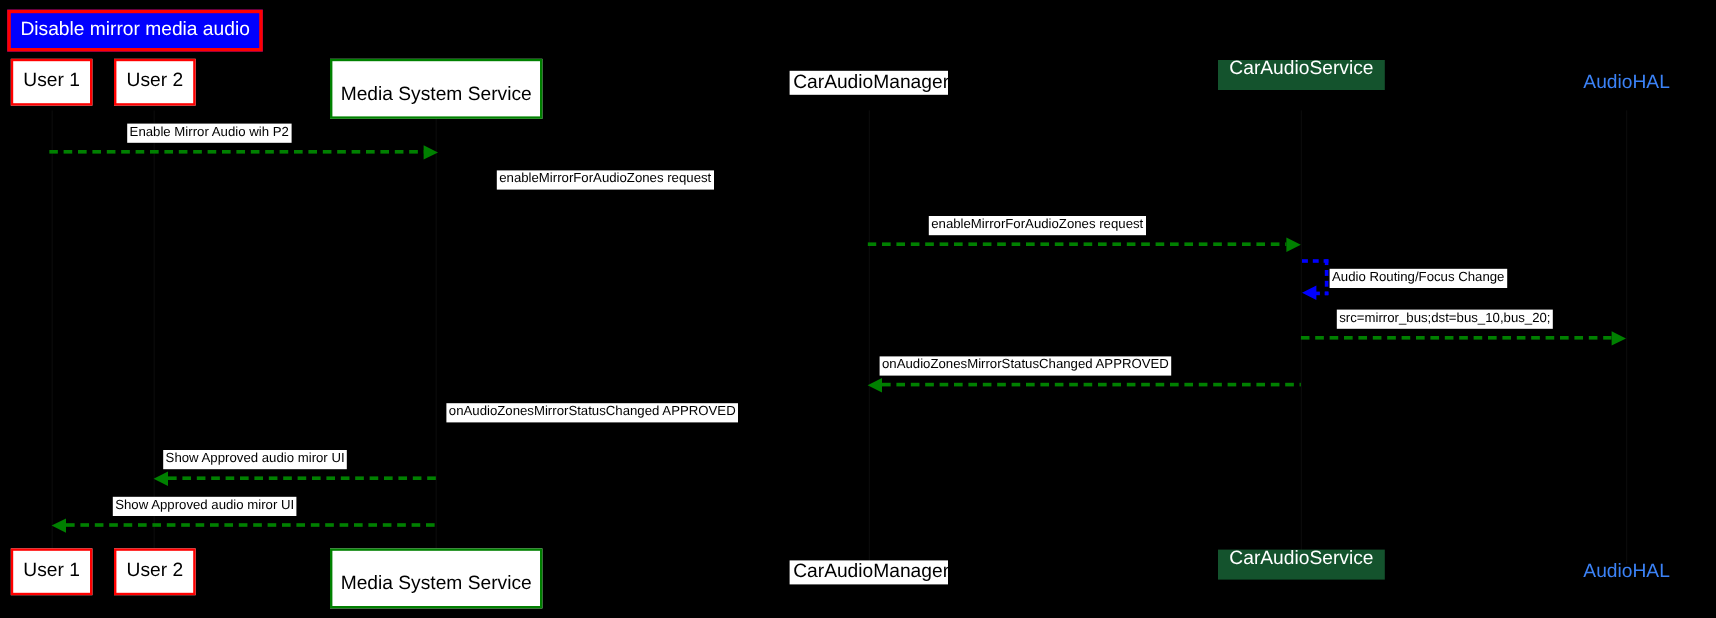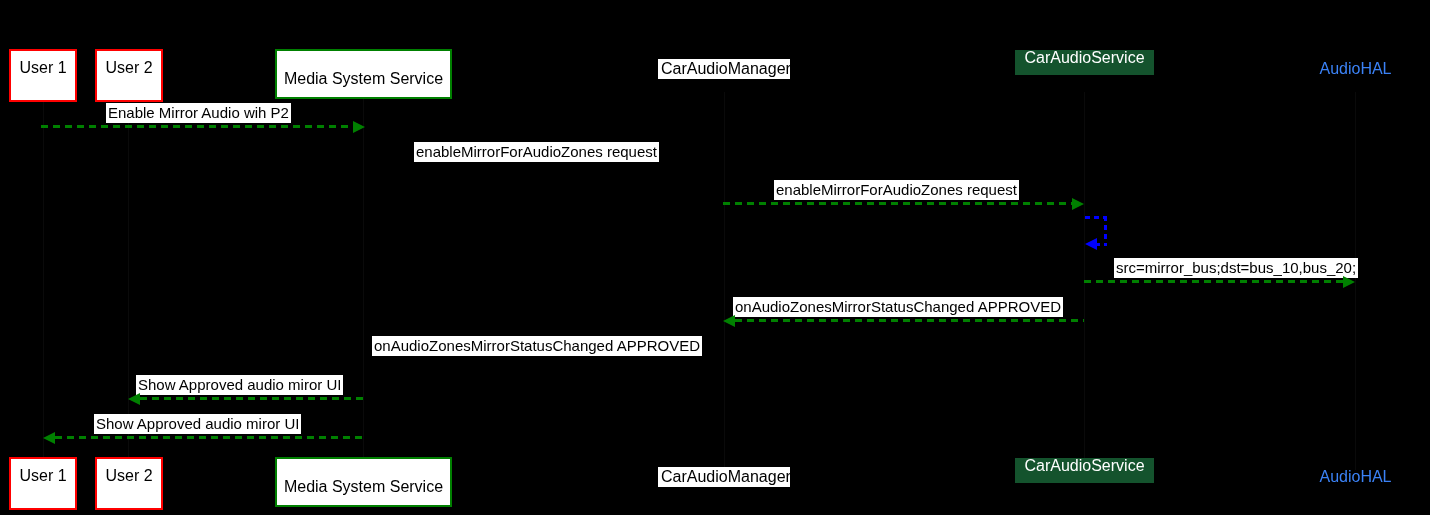--- a/index.html
+++ b/index.html
@@ -17,21 +17,21 @@
     padding:6px 8px 7px 8px;white-space:nowrap;
   }
 
   
   .participant{
     position:absolute;white-space:nowrap;text-align:center;
     font-size:16px;line-height:1;box-sizing:border-box;
   }
   .p-boxed{
     background:#ffffff;color:#000000;border:2px solid #ff0000;
-    padding:9px 0 24px 0;
+    padding:9px 0 10px 0;
   }
   .p-green{
     background:#ffffff;color:#000000;border:2px solid #008000;
     padding:20px 0 10px 0;
   }
   .p-plainwhite{
     background:#ffffff;color:#000000;padding:2px 3px;
   }
   .p-blue{
     background:#14532d;color:#ffffff;padding:0 0 9px 0;text-align:center;
@@ -42,21 +42,21 @@
 
   
   .lifeline{
     position:absolute;width:1px;top:92px;height:378px;
     background:#0a0a0a;
   }
 
   
   .msg-label{
     position:absolute;background:#ffffff;color:#000000;
-    font-size:15px;line-height:1;padding:2px 2px 3px 2px;
+    font-size:11px;line-height:1;padding:2px 2px 3px 2px;
     white-space:nowrap;
   }
   .arrow{
     position:absolute;height:3px;
     background-image:linear-gradient(to right,#008000 0,#008000 7px,transparent 7px,transparent 12px);
     background-size:12px 3px;background-repeat:repeat-x;
   }
   .arrow-head{
     position:absolute;width:0;height:0;
     border-top:6px solid transparent;border-bottom:6px solid transparent;
@@ -79,20 +79,21 @@
     position:absolute;width:0;height:0;
     border-top:6px solid transparent;border-bottom:6px solid transparent;
     border-right:12px solid #0000ff;
   }
 </style>
 </head>
 <body>
 
 <div class="stage">
 
+  <div class="title-box">Disable mirror media audio</div>
 
   <div class="lifeline" style="left:43px;"></div>
   <div class="lifeline" style="left:128px;"></div>
   <div class="lifeline" style="left:363px;"></div>
   <div class="lifeline" style="left:724px;"></div>
   <div class="lifeline" style="left:1084px;"></div>
   <div class="lifeline" style="left:1355px;"></div>
 
   <div class="participant p-boxed" style="left:9px;top:49px;width:68px;">User 1</div>
 
@@ -125,20 +126,21 @@
   <div class="msg-label" style="left:414px;top:142px;">enableMirrorForAudioZones request</div>
 
   <div class="msg-label" style="left:774px;top:180px;">enableMirrorForAudioZones request</div>
   <div class="arrow" style="left:723px;top:202px;width:349px;"></div>
   <div class="arrow-head head-right" style="left:1072px;top:198px;"></div>
 
   <div class="self-top" style="left:1085px;top:216px;width:22px;"></div>
   <div class="self-side" style="left:1104px;top:216px;height:30px;"></div>
   <div class="self-bot" style="left:1095px;top:243px;width:12px;"></div>
   <div class="self-head" style="left:1085px;top:238px;border-right-color:#0000ff;border-right-width:12px;border-right-style:solid;"></div>
+  <div class="msg-label" style="left:1108px;top:224px;">Audio Routing/Focus Change</div>
 
   <div class="msg-label" style="left:1114px;top:258px;">src=mirror_bus;dst=bus_10,bus_20;</div>
   <div class="arrow" style="left:1084px;top:280px;width:259px;"></div>
   <div class="arrow-head head-right" style="left:1343px;top:276px;"></div>
 
   <div class="msg-label" style="left:733px;top:297px;">onAudioZonesMirrorStatusChanged APPROVED</div>
   <div class="arrow" style="left:735px;top:319px;width:349px;"></div>
   <div class="arrow-head head-left" style="left:723px;top:315px;"></div>
 
   <div class="msg-label" style="left:372px;top:336px;">onAudioZonesMirrorStatusChanged APPROVED</div>

